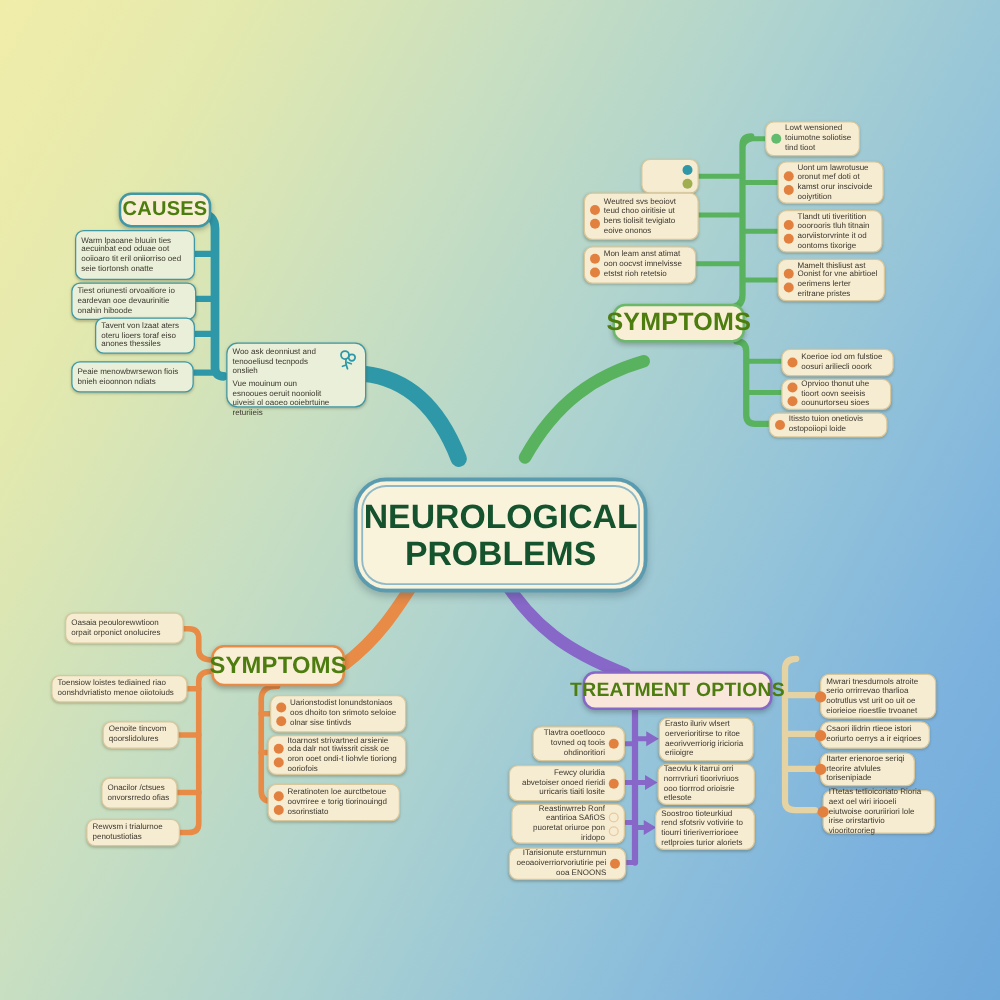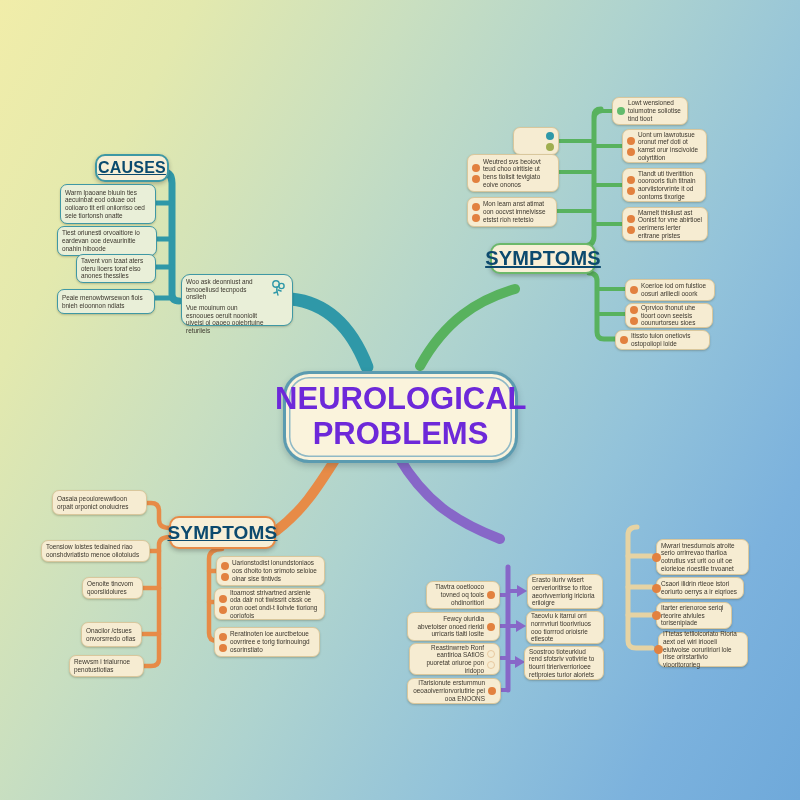--- a/index.html
+++ b/index.html
@@ -16,30 +16,30 @@
   }
   .bx .txt{flex:1 1 auto;}
   .causes-bx{background:#e9efd8; border:1.3px solid #3f98a4;}
   .node-bx{background:#e9efd8; border:1.6px solid #3f98a4; border-radius:9px;}
   .dotcol{display:flex; flex-direction:column; gap:3px; flex:0 0 auto; align-items:center;}
   .dot{width:8px;height:8px;border-radius:50%;background:#e2813f;flex:0 0 auto;}
   .dot.green{background:#63bb6d}.dot.teal{background:#2f98a8}.dot.olive{background:#9fae4f}
   .dot.hollow{background:transparent;border:1.4px solid #e8c9a0;width:6px;height:6px}
   .edge-dot{position:absolute;left:-5px;top:50%;margin-top:-4.5px;width:9px;height:9px;border-radius:50%;background:#e2813f;}
   .title-bx{
-    position:absolute; background:#f8efd6; border-radius:10px; font-weight:bold; color:#0c4a6e;
+    position:absolute; background:#f8efd6; border-radius:10px; font-weight:bold; color:#4d7c0f;
     display:flex; align-items:center; justify-content:center; text-align:left;
-    box-shadow:0 2px 4px rgba(40,40,40,.3); box-sizing:border-box; letter-spacing:.2px;text-decoration:underline;
+    box-shadow:0 2px 4px rgba(40,40,40,.3); box-sizing:border-box; letter-spacing:.2px;
   }
   #central{
-    position:absolute; left:283px; top:371px; width:235px; height:92px;
+    position:absolute; left:283px; top:382px; width:235px; height:92px;
     background:#faf3dc; border:3px solid #5b9bb0; border-radius:26px;
     box-shadow:inset 0 0 0 3px #faf3dc, inset 0 0 0 4.5px #8fb9c6, 0 3px 6px rgba(40,60,70,.25);
     display:flex; align-items:center; justify-content:center; text-align:center;
-    font-weight:bold; font-size:31px; line-height:1.12; color:#6d28d9; box-sizing:border-box;
+    font-weight:bold; font-size:27px; line-height:1.12; color:#14532d; box-sizing:border-box;
   }
   .para{margin:0 0 3px 0;}
   .para:last-child{margin:0;}
 </style>
 </head>
 <body>
 
 <div id="stage">
 
   <svg class="layer" width="800" height="800" viewBox="0 0 800 800">
@@ -253,20 +253,23 @@
     <span class="txt">Itoarnost strivartned arsienie oda dalr not tiwissrit cissk oe oron ooet ondi-t liohvle tioriong ooriofois</span>
   </div>
   <div class="bx" style="left:214px;top:627px;width:106px;height:30px;">
     <span class="dotcol">
         <span class="dot"></span>
         <span class="dot"></span>
       </span>
     <span class="txt">Reratinoten loe aurctbetoue oovrriree e torig tiorinouingd osorinstiato</span>
   </div>
 
+  <div class="title-bx" style="left:466px;top:537px;width:152px;height:31px;font-size:15.5px;border:2px solid #8767c8;background:#f8e7da;white-space:nowrap;">
+    <span>TREATMENT OPTIONS</span>
+  </div>
 
   <div class="bx" style="left:426px;top:581px;width:74px;height:28px;text-align:right;">
     <span class="txt">Tlavtra ooetlooco tovned oq toois ohdinoritiori</span>
     <span class="dotcol">
         <span class="dot"></span>
       </span>
   </div>
   <div class="bx" style="left:407px;top:612px;width:93px;height:29px;text-align:right;">
     <span class="txt">Fewcy oluridia abvetoiser onoed rieridi urricaris tiaiti losite</span>
     <span class="dotcol">

